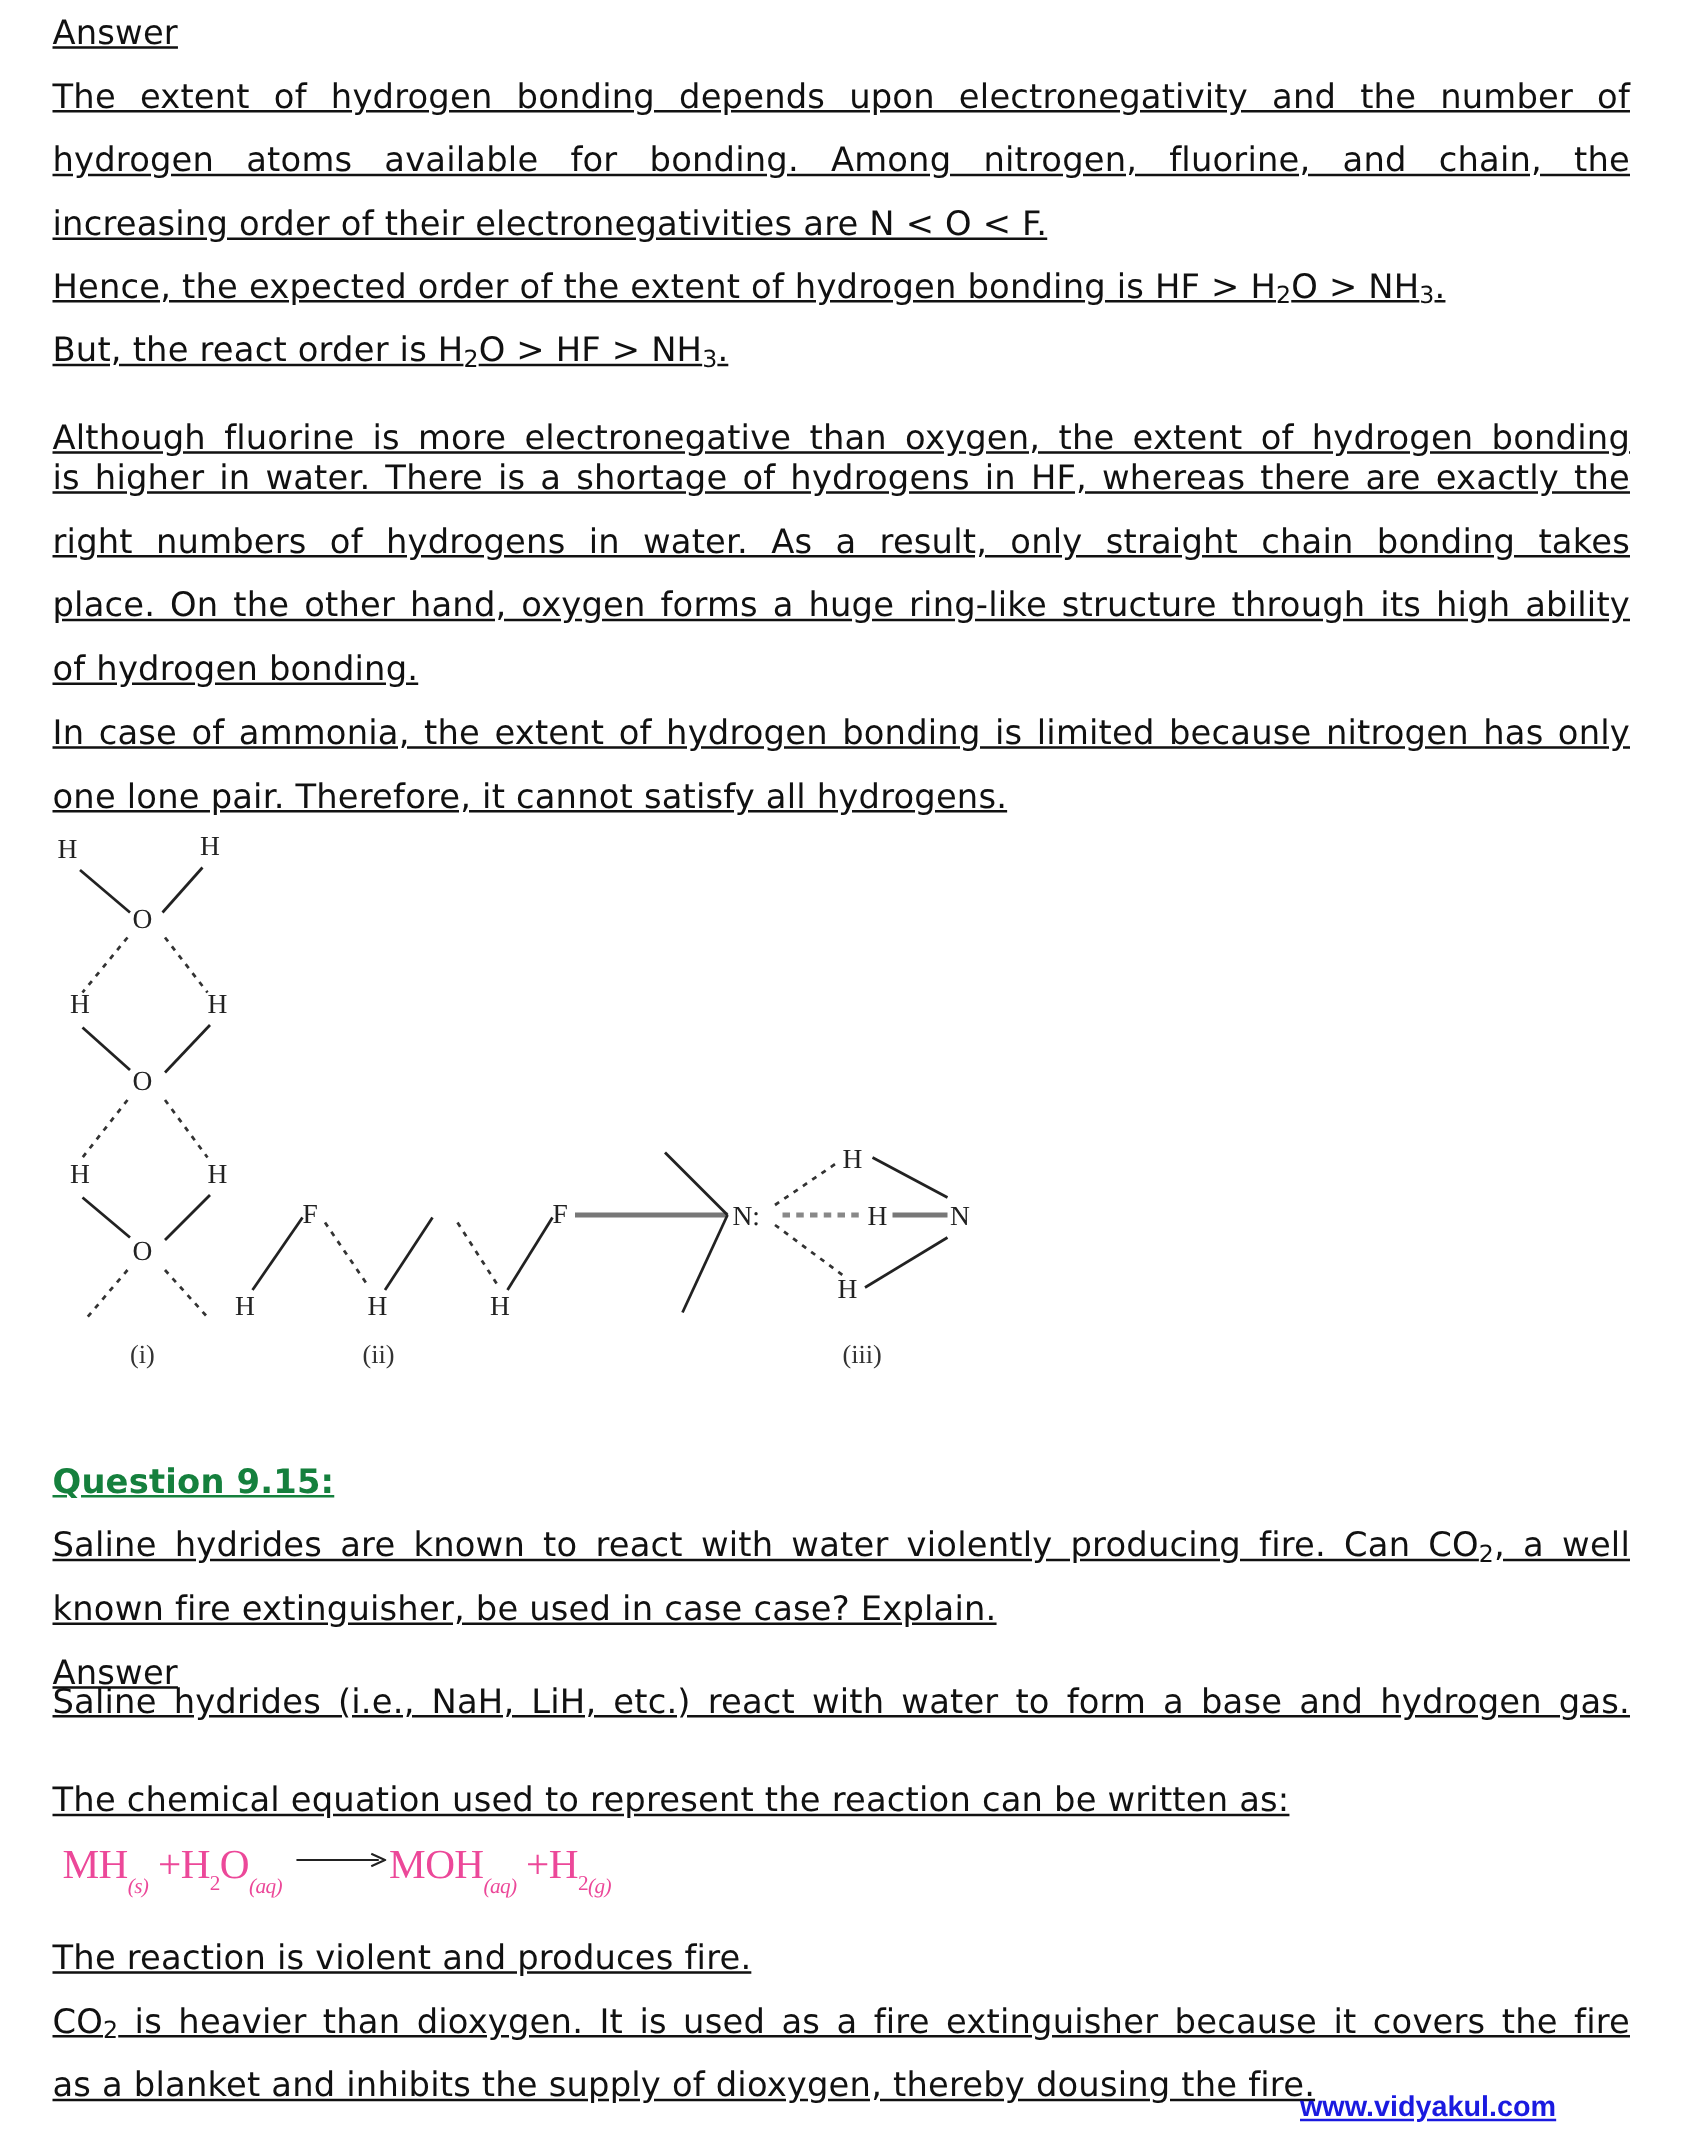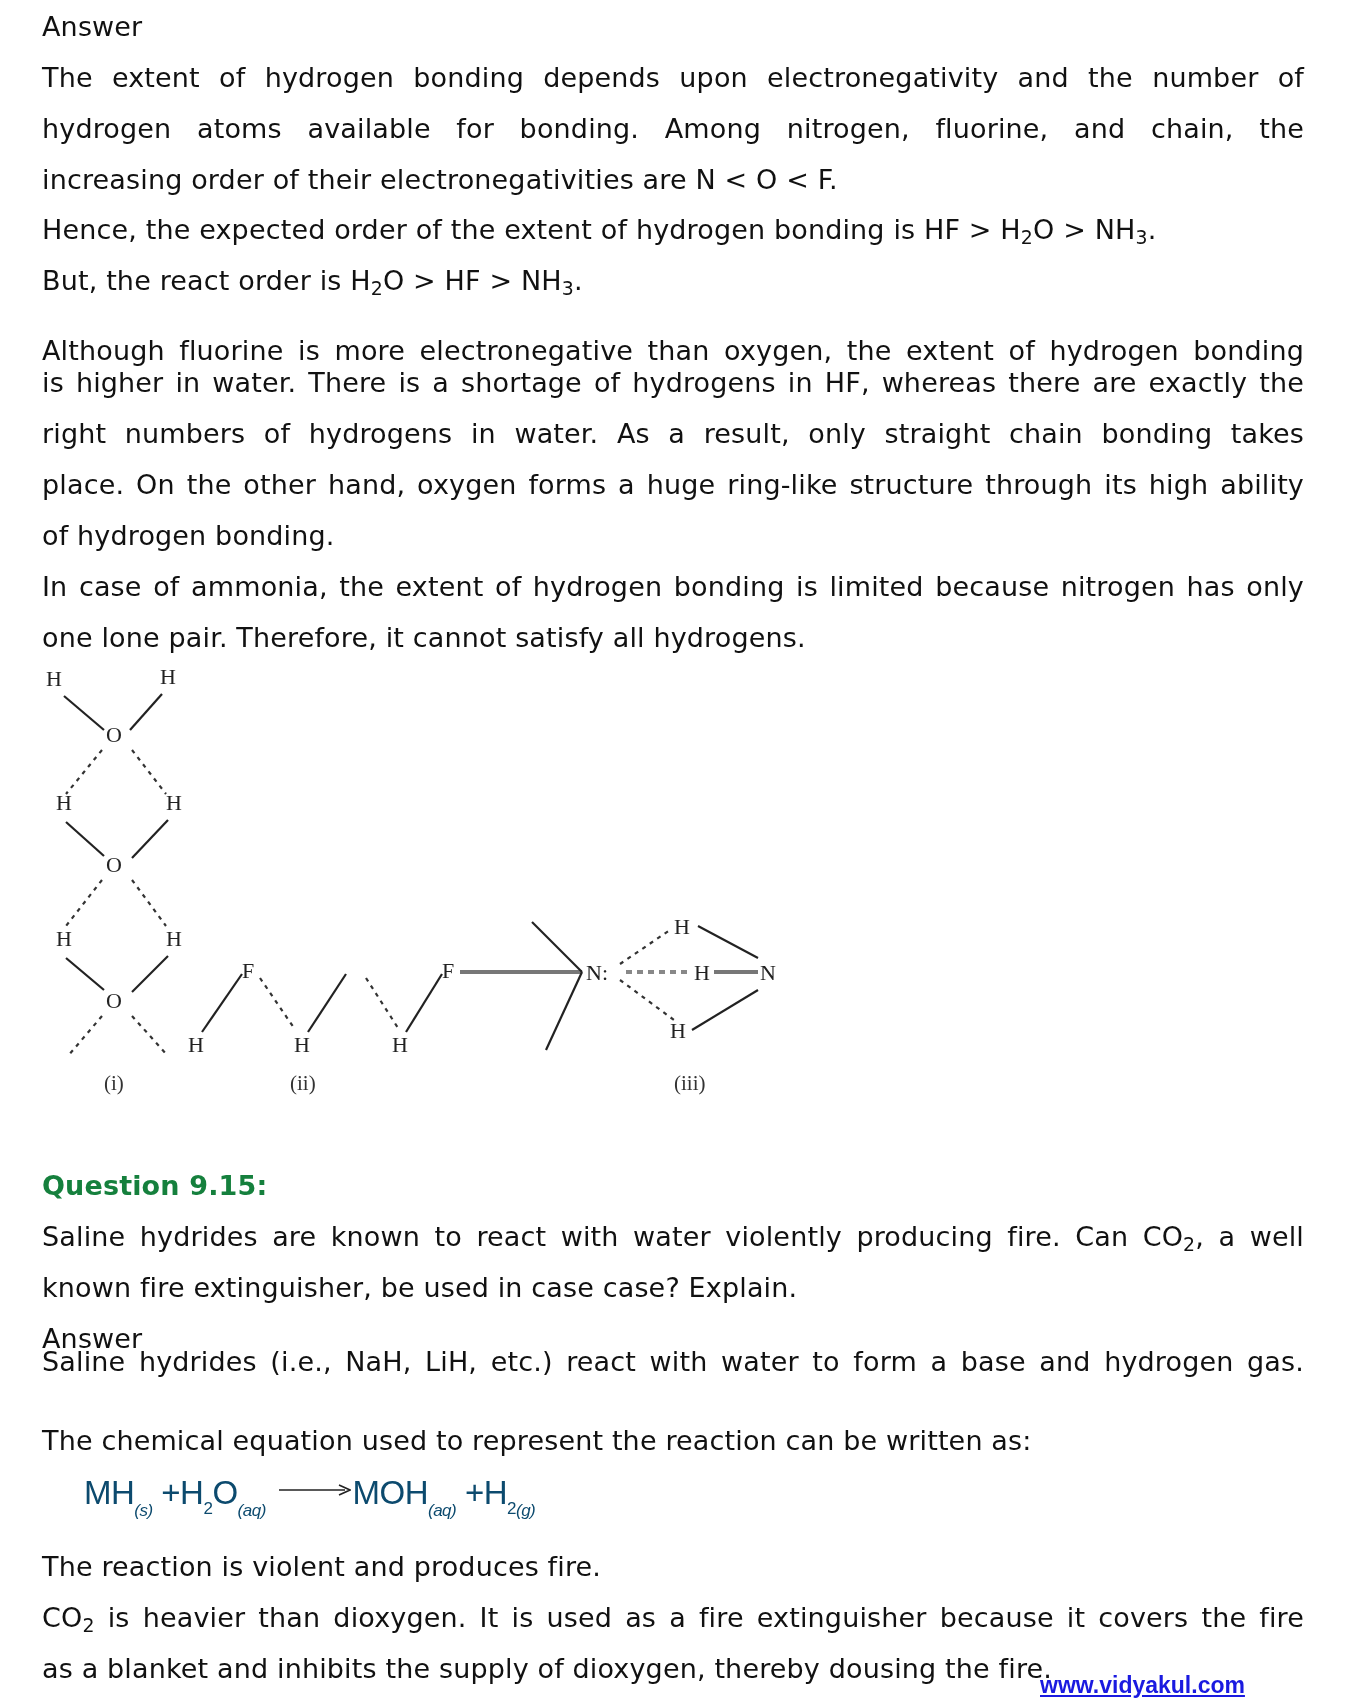--- a/index.html
+++ b/index.html
@@ -1,32 +1,32 @@
 <!DOCTYPE html>
 <html><head>
   <meta charset="utf-8">
   <style>
     html, body { margin: 0; padding: 0; background: #ffffff; }
     body { width: 1356px; height: 1703px; position: relative; overflow: hidden;
            font-family: "DejaVu Sans", "Liberation Sans", sans-serif; color: #111111; }
     .page { position: absolute; left: 42px; top: 0; width: 1262px; }
-    .line { position: absolute; left: 0; font-size: 27px; line-height: 34px; white-space: nowrap; letter-spacing: 0.15px; }
+    .line { position: absolute; left: 0; font-size: 27px; line-height: 34px; white-space: nowrap; letter-spacing: 0.15px; text-decoration: underline; }
     .just { width: 1262px; text-align: justify; text-align-last: justify; white-space: normal; }
     .heading { color: #15803d; font-weight: bold; }
     sub { font-size: 0.7em; vertical-align: -0.25em; line-height: 0; }
     .figure { position: absolute; left: 42px; top: 660px; width: 760px; height: 440px; }
     .figure svg { width: 760px; height: 440px; }
     .atom { font-family: "Liberation Serif", "DejaVu Serif", serif; font-size: 22px; fill: #222; }
     .cap { font-family: "Liberation Serif", "DejaVu Serif", serif; font-size: 21px; fill: #333; }
     .bond { stroke: #222; stroke-width: 2.2; fill: none; }
     .bond-thick { stroke: #777; stroke-width: 4; fill: none; }
     .hbond { stroke: #333; stroke-width: 2.2; stroke-dasharray: 4 5; fill: none; }
     .hbond-thick { stroke: #888; stroke-width: 4; stroke-dasharray: 6 5; fill: none; }
-    .equation { position: absolute; left: 50px; top: 1474px; font-family: Liberation Sans, sans-serif;
-                font-size: 33px; color: #0c4a6e; white-space: nowrap; letter-spacing: -0.5px; margin-left: 34px; }
+    .equation { position: absolute; left: 50px; top: 1474px; font-family: Liberation Serif, serif;
+                font-size: 33px; color: #ec4899; white-space: nowrap; letter-spacing: -0.5px; }
     .equation .st { font-size: 17px; font-style: italic; vertical-align: -12px; }
     .equation .num { font-size: 17px; vertical-align: -10px; }
     .equation .arrow { display: inline-block; width: 72px; position: relative; top: -8px; margin: 0 2px 0 4px; }
     .watermark { position: absolute; left: 1040px; top: 1672px; font-family: "Liberation Sans", sans-serif;
                  font-weight: bold; font-size: 23px; color: #1a1ae0; text-decoration: underline; }
   </style>
 </head>
 <body>
 
 <div class="page">

